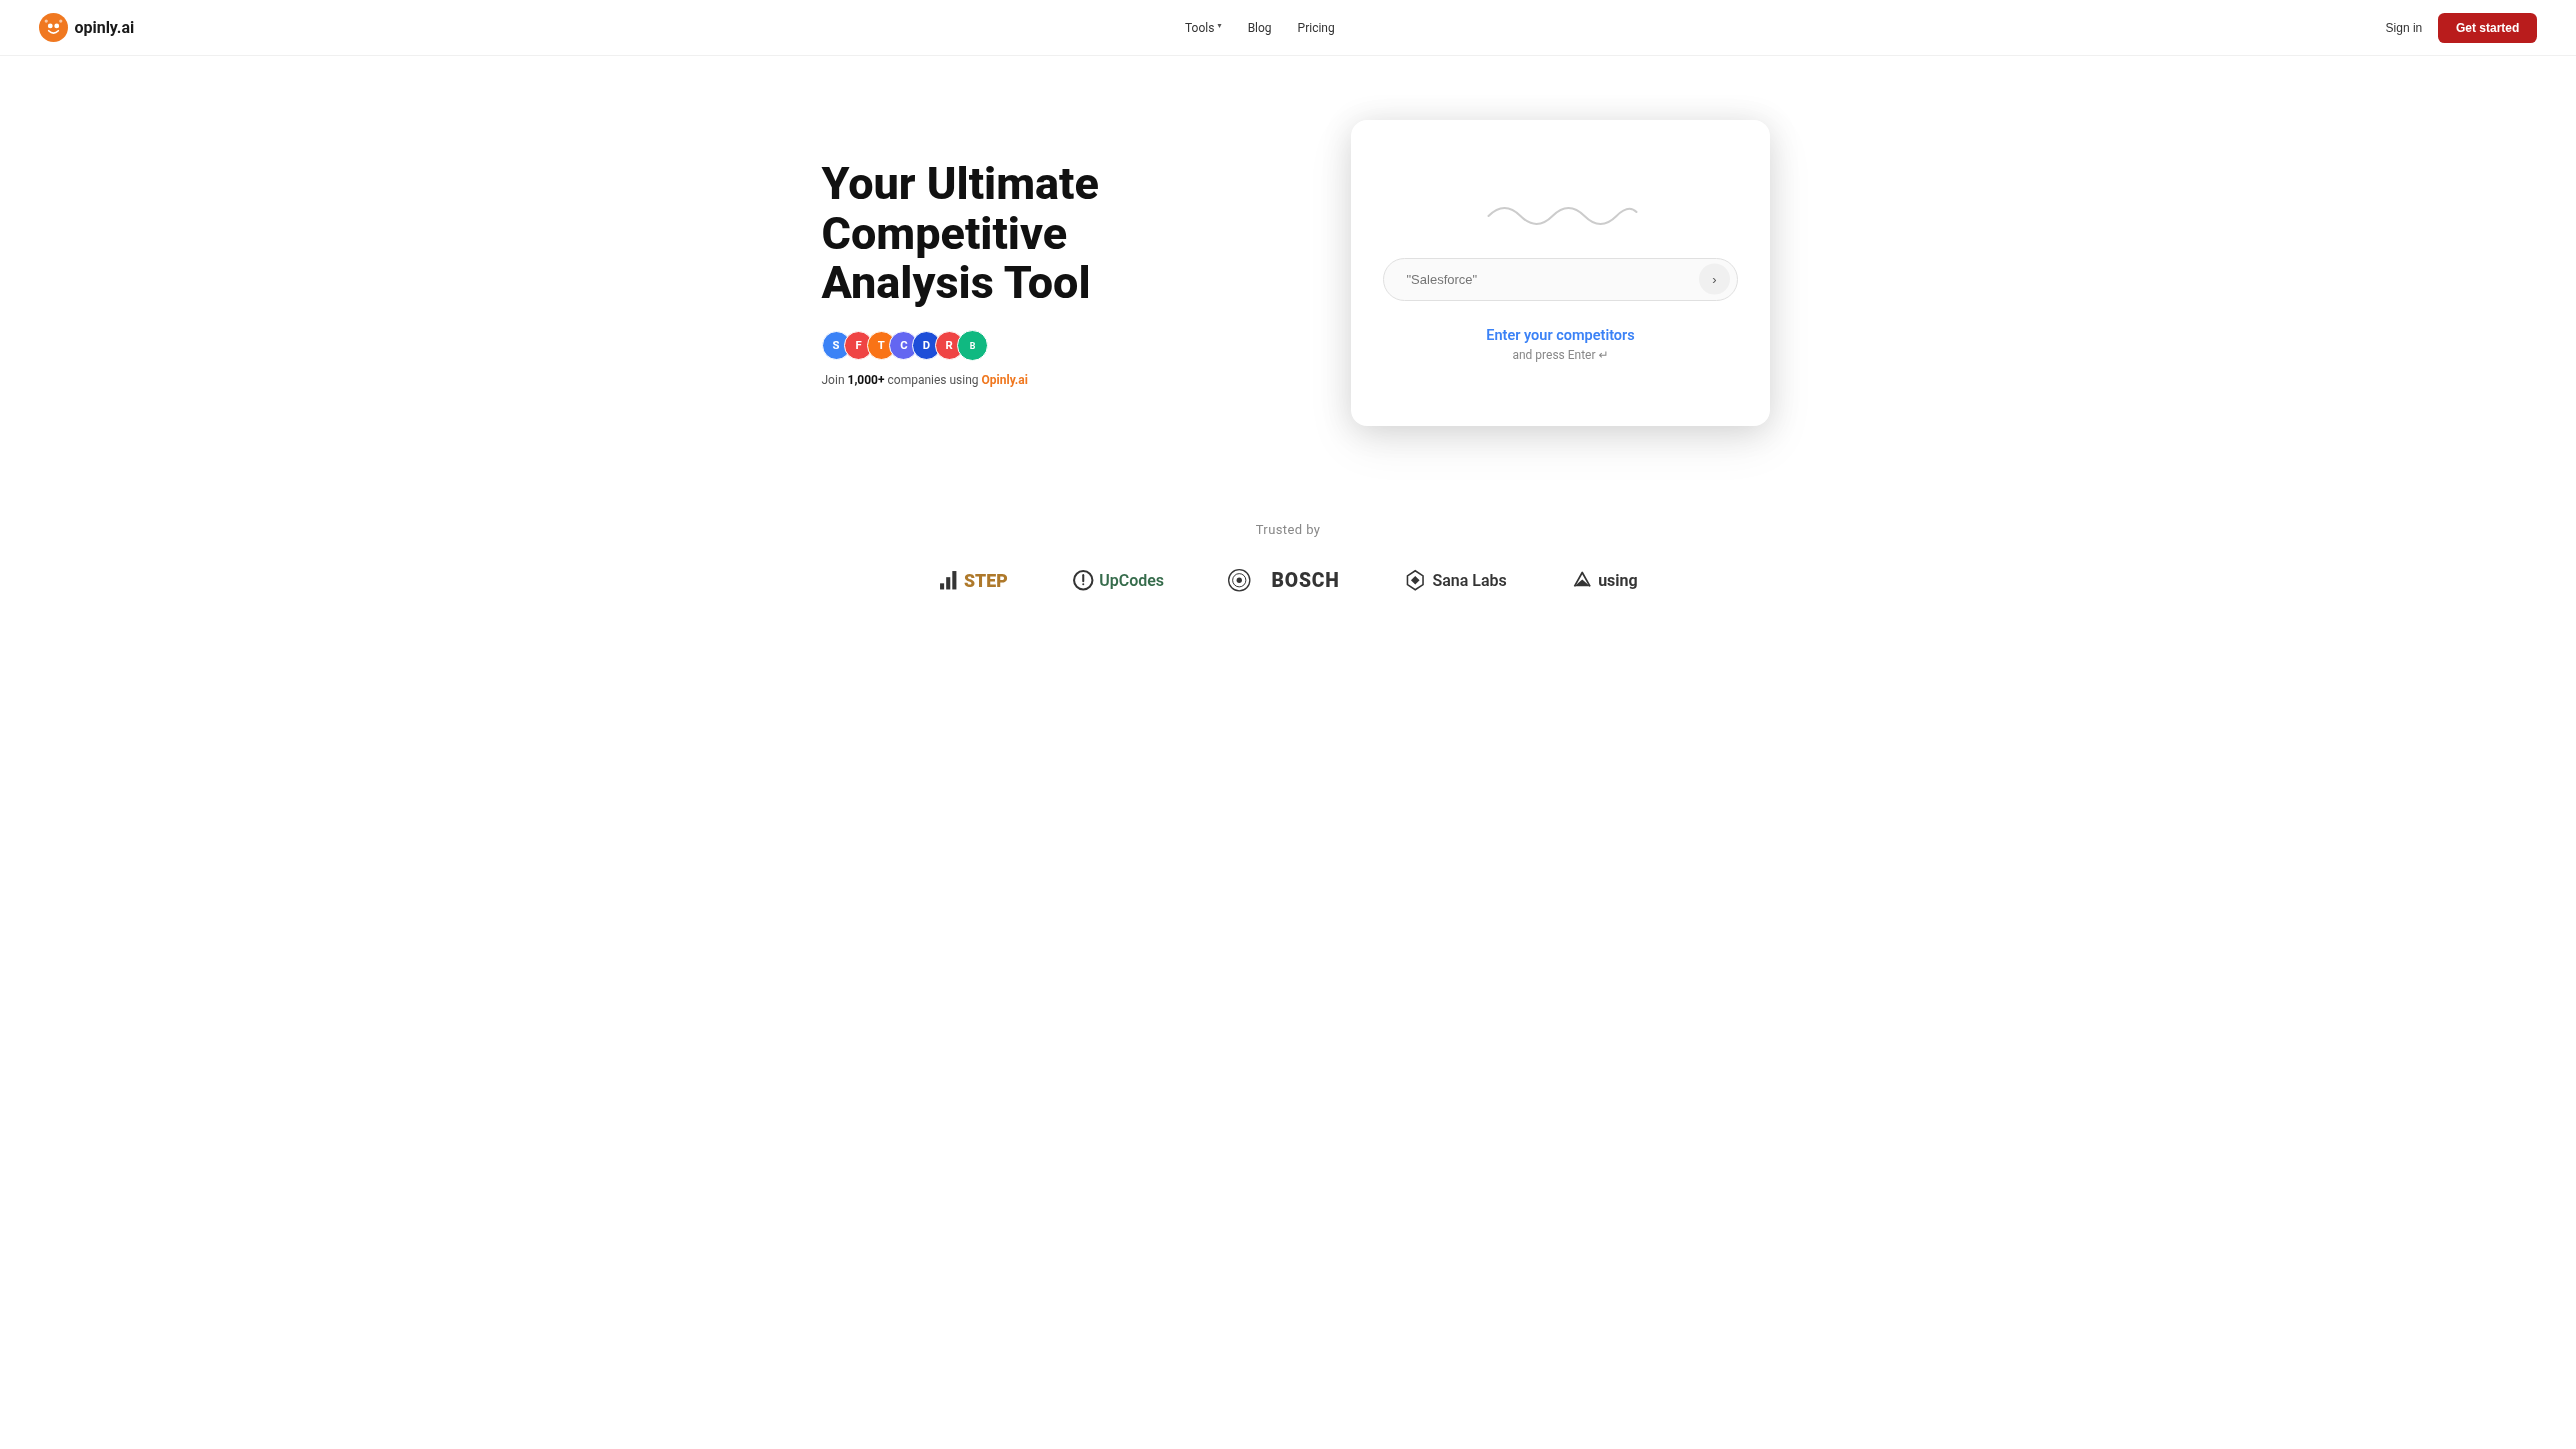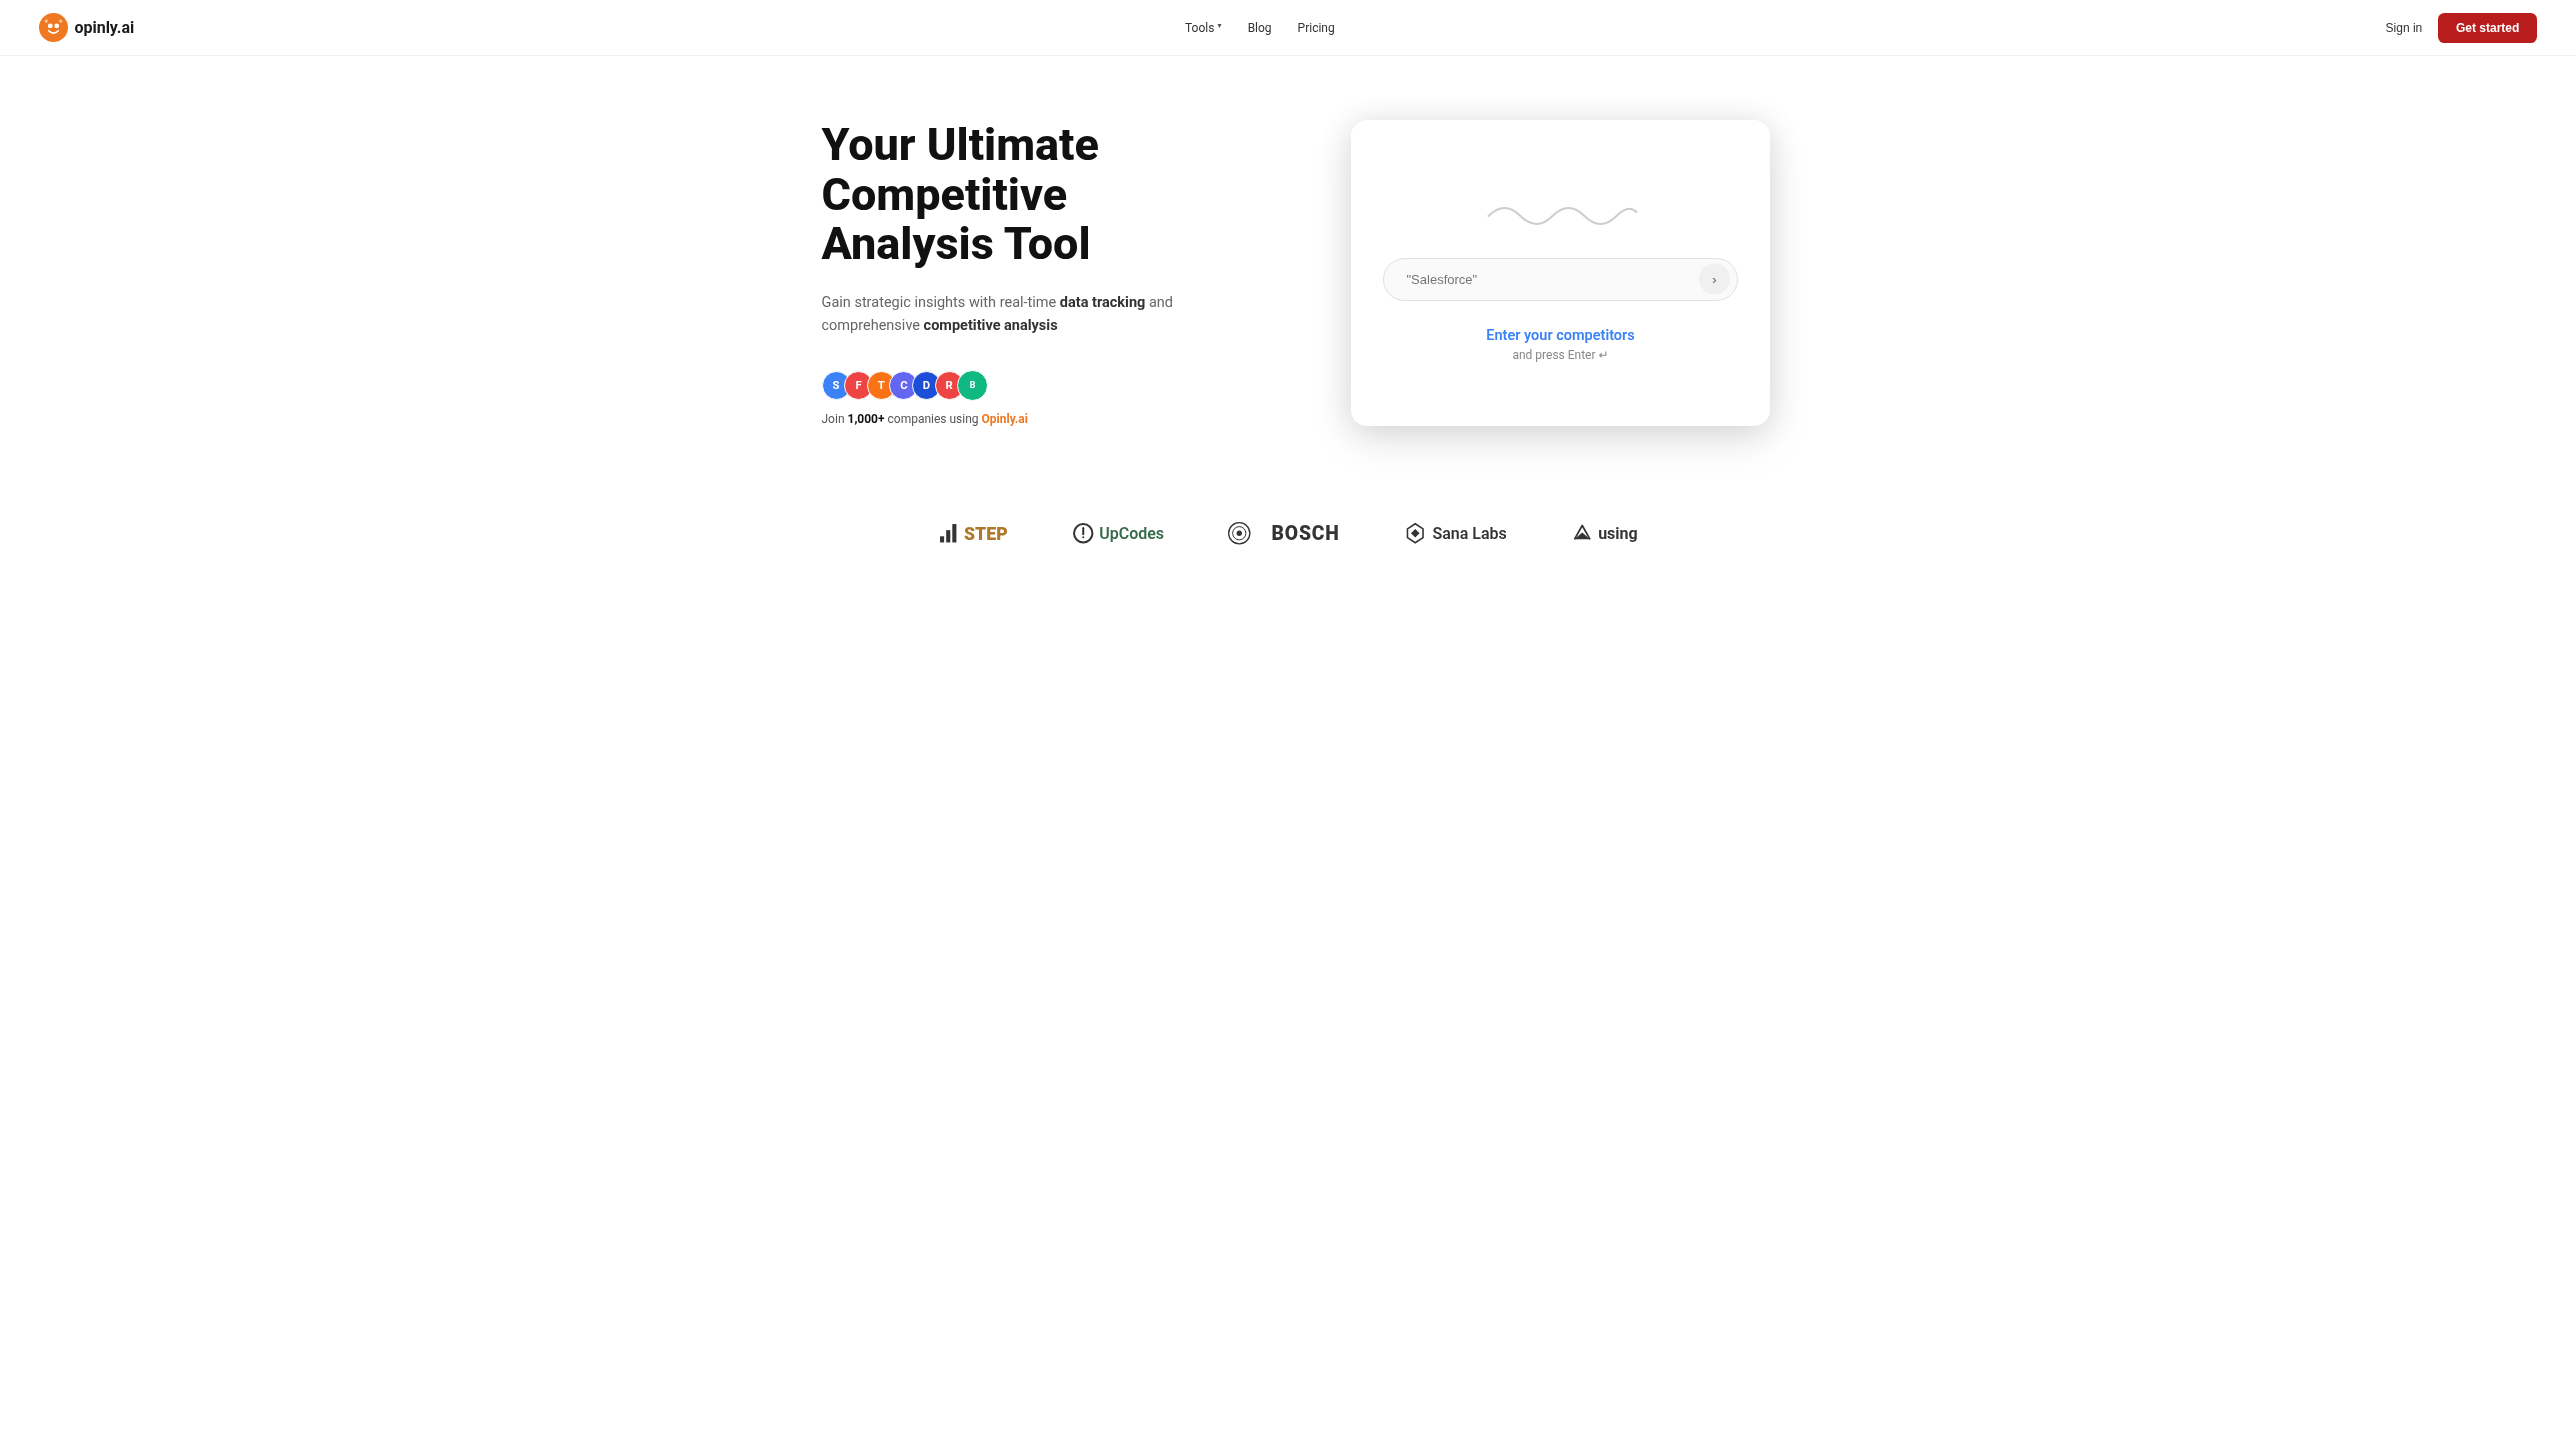--- a/index.html
+++ b/index.html
@@ -327,23 +327,20 @@
   </div>
 </nav>
 
 <section class="hero">
   <div class="hero-left">
     <h1 class="hero-title">
       <span>Your Ultimate</span><br>
       <span>Competitive Analysis Tool</span>
     </h1>
 
-    <p class="hero-subtitle">
-      <span>Gain strategic insights with real-time </span><strong>data tracking</strong><span> and comprehensive </span><strong>competitive analysis</strong>
-    </p>
 
     <div class="company-avatars">
       <div class="avatar-circle avatar-1">S</div>
       <div class="avatar-circle avatar-2">F</div>
       <div class="avatar-circle avatar-3" style="background:#f97316">T</div>
       <div class="avatar-circle" style="background:#6366f1">C</div>
       <div class="avatar-circle" style="background:#1d4ed8">D</div>
       <div class="avatar-circle" style="background:#ef4444">R</div>
       <div class="avatar-circle" style="background:#10b981; width:31px; height:31px; font-size:8.9px">B</div>
     </div>
@@ -367,20 +364,21 @@
 
       <div class="enter-competitors-text">
         <p class="enter-competitors-title">Enter your competitors</p>
         <p class="enter-competitors-sub">and press Enter ↵</p>
       </div>
     </div>
   </div>
 </section>
 
 <section class="trusted-section">
+  <p class="trusted-title">Trusted by</p>
 
   <div class="trusted-logos">
 
     <div class="step-logo trusted-logo">
       <svg width="17.7" height="17.7" viewBox="0 0 22 22" fill="none">
         <rect x="2" y="14" width="4" height="6" fill="#111"></rect>
         <rect x="8" y="8" width="4" height="12" fill="#111"></rect>
         <rect x="14" y="2" width="4" height="18" fill="#111"></rect>
       </svg>
       <span>STEP</span>

